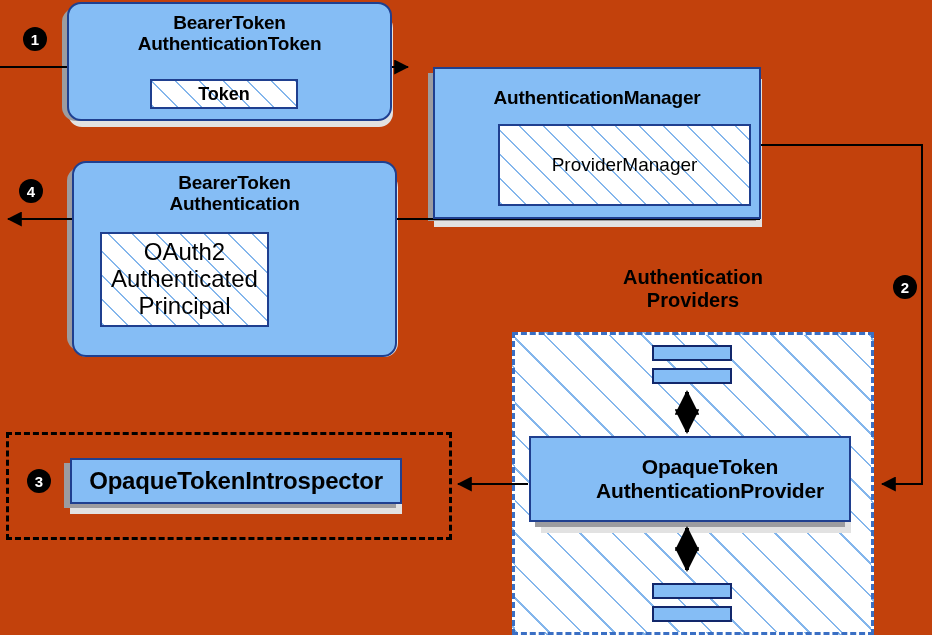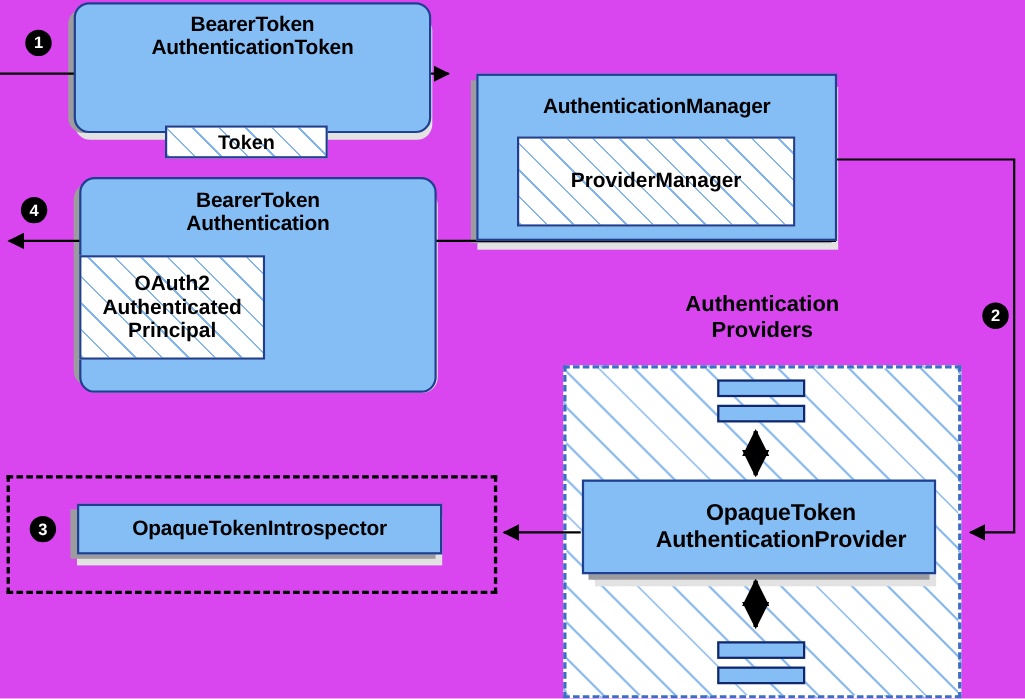--- a/index.html
+++ b/index.html
@@ -4,21 +4,21 @@
 <style>
   html,body{margin:0;padding:0;background:#ffffff;}
   body{
     font-family:"Liberation Sans", sans-serif;
     -webkit-font-smoothing:antialiased;
   }
   #canvas{
     position:relative;
     width:932px;
     height:635px;
-    background:#d946ef;
+    background:#c2410c;
     overflow:hidden;
   }
   
   .node{
     position:absolute;
     box-sizing:border-box;
     background:#85bdf5;
     border:2px solid #1f3f8f;
     display:flex;
     flex-direction:column;
@@ -50,39 +50,39 @@
     position:absolute;
     box-sizing:border-box;
     border:2px solid #1f3f8f;
     background-color:#ffffff;
     background-image:repeating-linear-gradient(45deg,
         rgba(125,178,235,0.95) 0px, rgba(125,178,235,0.95) 1.6px,
         rgba(255,255,255,0) 1.6px, rgba(255,255,255,0) 17px);
     display:flex;
     align-items:center;
     justify-content:center;
-    font-weight:bold;
+    font-weight:normal;
     color:#000;
     text-align:center;
     line-height:1.12;
     white-space:pre-line;
     z-index:8;
+    margin-left:28px;
   }
   .plainbox{
     position:absolute;
     box-sizing:border-box;
     border:2px solid #1f3f8f;
     background:#ffffff;
     display:flex;
     align-items:center;
     justify-content:center;
     font-weight:bold;
     color:#000;
     z-index:9;
-    margin-top:35px;
   }
   
   .dashed-black{
     position:absolute;
     box-sizing:border-box;
     border:3px dashed #000000;
     background:transparent;
     z-index:1;
   }
   .dashed-blue{
@@ -188,21 +188,21 @@
   <div class="hatch" style="left:470px;top:124px;width:253px;height:82px;font-size:19px;">
     <span>ProviderManager</span>
   </div>
 
   <div class="shadow-light rounded" style="left:73px;top:173px;width:325px;height:184px;"></div>
   <div class="shadow-dark rounded" style="left:67px;top:167px;width:325px;height:184px;"></div>
   <div class="node rounded" style="left:72px;top:161px;width:325px;height:196px;font-size:19px;padding-top:9px;">
     <div class="title">BearerToken
 Authentication</div>
   </div>
-  <div class="hatch" style="left:72px;top:232px;width:169px;height:95px;font-size:19px;">
+  <div class="hatch" style="left:72px;top:232px;width:169px;height:95px;font-size:24px;">
     <span>OAuth2
 Authenticated
 Principal</span>
   </div>
 
   <div class="freetext" style="left:570px;top:266px;width:246px;font-size:20px;">Authentication
 Providers</div>
 
   <div class="stub" style="left:652px;top:345px;width:80px;height:16px;"></div>
   <div class="stub" style="left:652px;top:368px;width:80px;height:16px;"></div>
@@ -213,21 +213,21 @@
               justify-content:center;padding-left:40px;">
     <div class="title">OpaqueToken
 AuthenticationProvider</div>
   </div>
 
   <div class="stub" style="left:652px;top:583px;width:80px;height:16px;"></div>
   <div class="stub" style="left:652px;top:606px;width:80px;height:16px;"></div>
 
   <div class="shadow-light" style="left:70px;top:469px;width:332px;height:45px;"></div>
   <div class="shadow-dark" style="left:64px;top:463px;width:332px;height:45px;"></div>
-  <div class="node" style="left:70px;top:458px;width:332px;height:46px;font-size:19px;
+  <div class="node" style="left:70px;top:458px;width:332px;height:46px;font-size:24px;
               justify-content:center;">
     <div class="title">OpaqueTokenIntrospector</div>
   </div>
 
   <svg class="wires wires-top">
     <circle cx="35" cy="39" r="12" fill="#000"></circle>
     <circle cx="31" cy="191" r="12" fill="#000"></circle>
     <circle cx="905" cy="287" r="12" fill="#000"></circle>
     <circle cx="39" cy="481" r="12" fill="#000"></circle>
   </svg>

